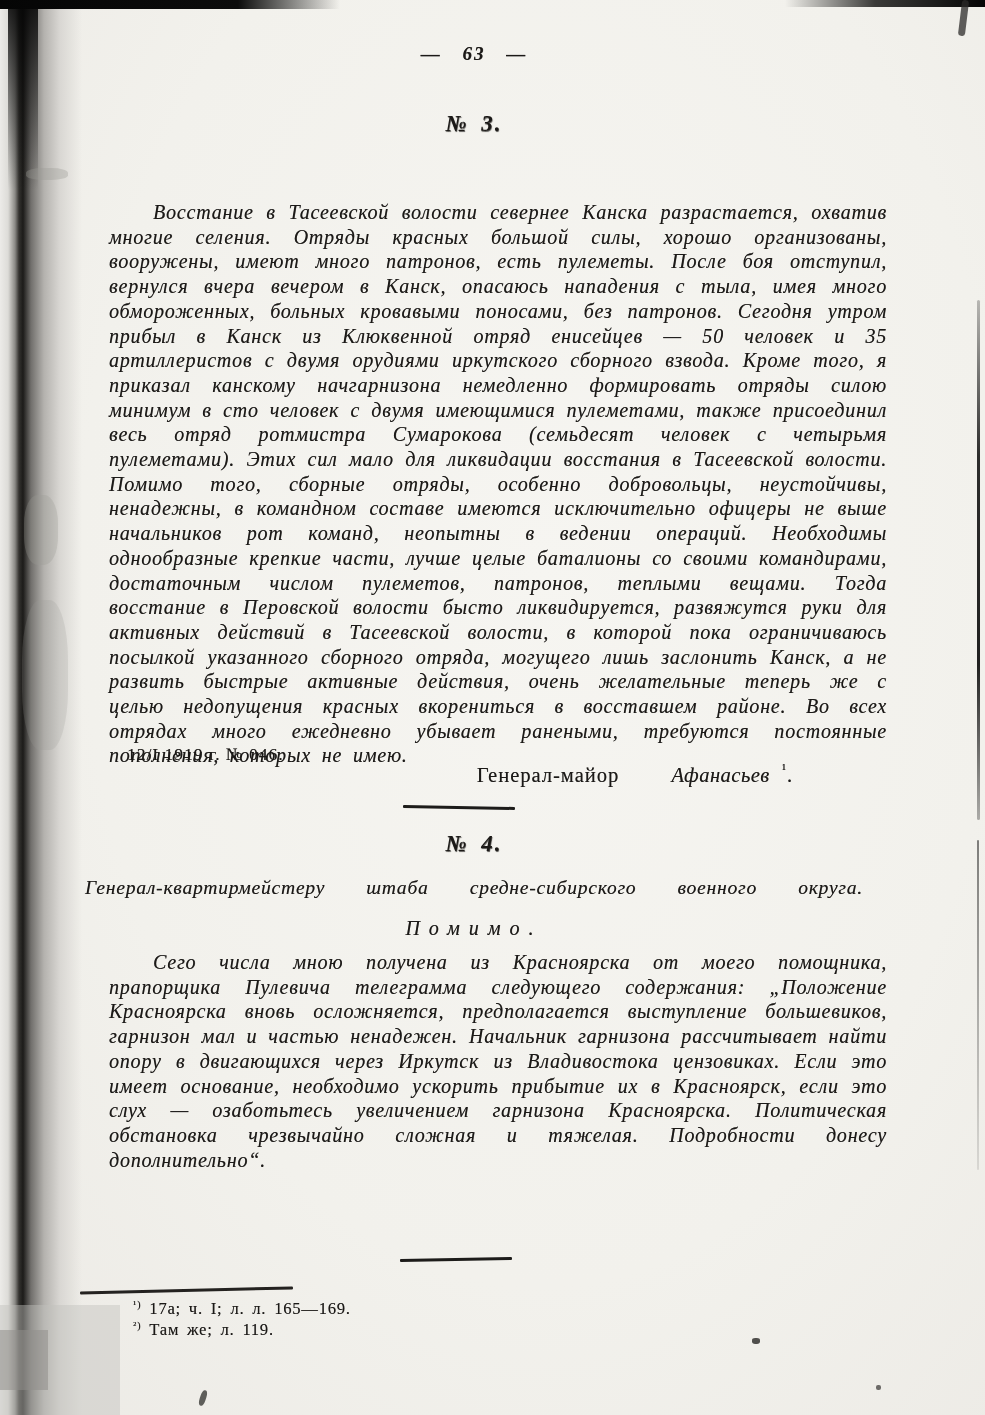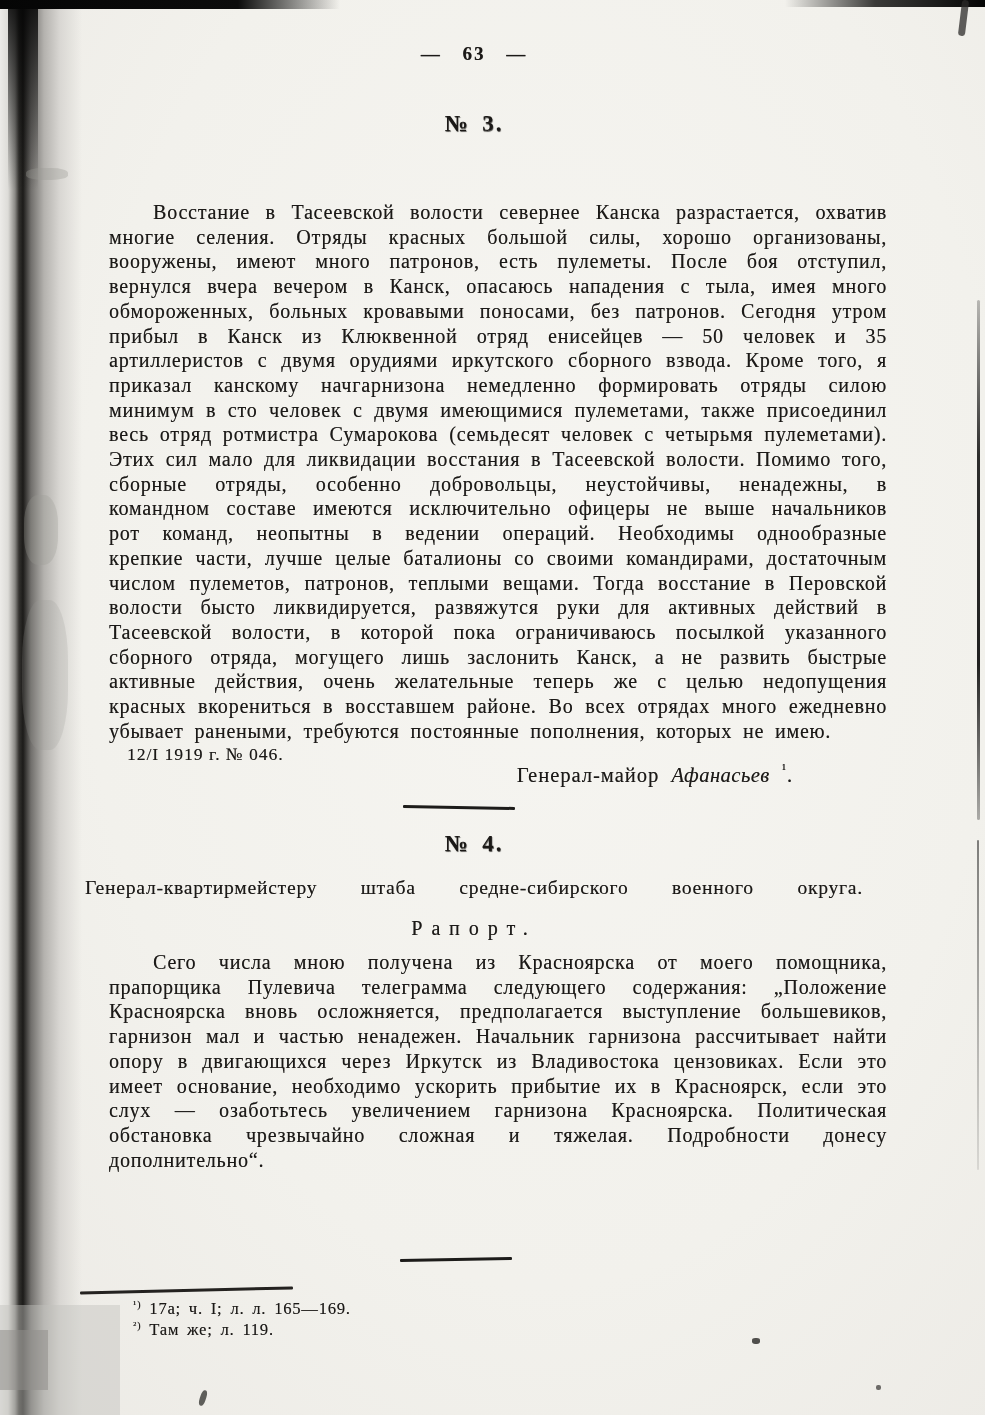--- a/index.html
+++ b/index.html
@@ -13,20 +13,21 @@
     font-family:"Liberation Serif","DejaVu Serif",serif;
     color:#1b1917;
   }
   .txt{
     position:absolute;
     left:85px;width:778px;
     font-size:20px;line-height:24.7px;
     text-align:justify;
     letter-spacing:0.8px;word-spacing:5px;
     text-shadow:0.2px 0.2px 0.6px rgba(27,25,23,.55);
+    font-style:italic;
   }
   .indent{text-indent:44px;margin-left:24px;}
   .center{text-align:center;text-align-last:center;}
   .pagenum{
     top:42px;font-size:19px;letter-spacing:2px;word-spacing:14px;
     font-weight:bold;
   }
   .docnum{
     font-size:23px;font-weight:bold;letter-spacing:2px;
     text-shadow:0.5px 0.5px 0.8px rgba(27,25,23,.7);
@@ -37,21 +38,21 @@
   .date-line{
     position:absolute;left:127px;top:744px;
     font-size:17.5px;letter-spacing:1px;
     text-shadow:0.2px 0.2px 0.5px rgba(27,25,23,.5);
   }
   .signature{
     position:absolute;right:192px;top:764px;
     font-size:20.5px;letter-spacing:1px;word-spacing:6px;
     text-shadow:0.2px 0.2px 0.6px rgba(27,25,23,.55);
   }
-  .signature .name{font-style:italic;letter-spacing:0.5px;}
+  .signature .name{font-style:italic;letter-spacing:0.5px;margin-left:40px;}
   .address-line{
     top:876px;font-size:19.5px;
     text-align:justify;text-align-last:justify;
   }
   .subtitle{
     top:916px;font-size:20px;letter-spacing:9px;
   }
   .spaced{letter-spacing:5px;}
   .divider{
     position:absolute;height:3px;background:#1d1c1a;border-radius:1px;
@@ -127,21 +128,21 @@
 
   <div class="txt center docnum" style="top:112px;">№ 3.</div>
   <div class="txt indent" style="top:200px;">Восстание в Тасеевской волости севернее Канска разрастается, охватив многие селения. Отряды красных большой силы, хорошо организованы, вооружены, имеют много патронов, есть пулеметы. После боя отступил, вернулся вчера вечером в Канск, опасаюсь нападения с тыла, имея много обмороженных, больных кровавыми поносами, без патронов. Сегодня утром прибыл в Канск из Клюквенной отряд енисейцев — 50 человек и 35 артиллеристов с двумя орудиями иркутского сборного взвода. Кроме того, я приказал канскому начгарнизона немедленно формировать отряды силою минимум в сто человек с двумя имеющимися пулеметами, также присоединил весь отряд ротмистра Сумарокова (семьдесят человек с четырьмя пулеметами). Этих сил мало для ликвидации восстания в Тасеевской волости. Помимо того, сборные отряды, особенно добровольцы, неустойчивы, ненадежны, в командном составе имеются исключительно офицеры не выше начальников рот команд, неопытны в ведении операций. Необходимы однообразные крепкие части, лучше целые баталионы со своими командирами, достаточным числом пулеметов, патронов, теплыми вещами. Тогда восстание в Перовской волости бысто ликвидируется, развяжутся руки для активных действий в Тасеевской волости, в которой пока ограничиваюсь посылкой указанного сборного отряда, могущего лишь заслонить Канск, а не развить быстрые активные действия, очень желательные теперь же с целью недопущения красных вкорениться в восставшем районе. Во всех отрядах много ежедневно убывает ранеными, требуются постоянные пополнения, которых не имею.</div>
   <div class="date-line">12/I 1919 г. № 046.</div>
   <div class="signature"><span>Генерал-майор</span> <span class="name">Афанасьев</span> <sup class="ref">¹</sup><span>.</span></div>
 
   <div class="divider" style="left:403px;top:806px;width:112px;transform:rotate(1deg);"></div>
 
   <div class="txt center docnum" style="top:832px;">№ 4.</div>
   <div class="txt address-line">Генерал-квартирмейстеру штаба средне-сибирского военного округа.</div>
-  <div class="txt center subtitle">Рапорт.</div>
+  <div class="txt center subtitle">Помимо.</div>
   <div class="txt indent" style="top:950px;">Сего числа мною получена из Красноярска от моего помощника, прапорщика Пулевича телеграмма следующего содержания: „Положение Красноярска вновь осложняется, предполагается выступление большевиков, гарнизон мал и частью ненадежен. Начальник гарнизона рассчитывает найти опору в двигающихся через Иркутск из Владивостока цензовиках. Если это имеет основание, необходимо ускорить прибытие их в Красноярск, если это слух — озаботьтесь увеличением гарнизона Красноярска. Политическая обстановка чрезвычайно сложная и тяжелая. Подробности донесу дополнительно“.</div>
 
   <div class="divider" style="left:400px;top:1258px;width:112px;transform:rotate(-1deg);"></div>
 
   <div class="footrule"></div>
   <div class="footnote" style="top:1299px;"><sup class="ref">¹)</sup> <span>17а; ч. I; л. л. 165—169.</span></div>
   <div class="footnote" style="top:1320px;"><sup class="ref">²)</sup> <span>Там же; л. 119.</span></div>
 
 </div>
 

